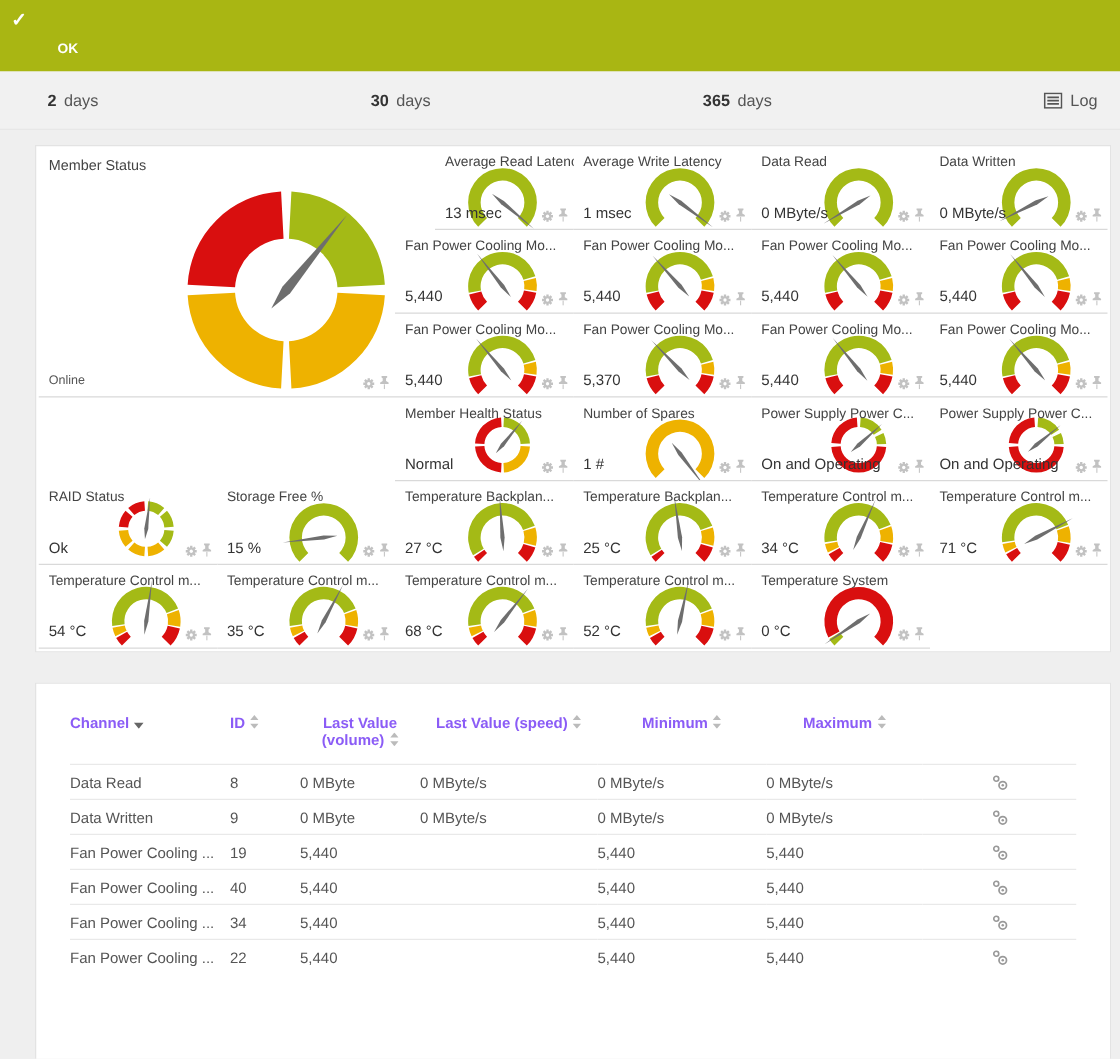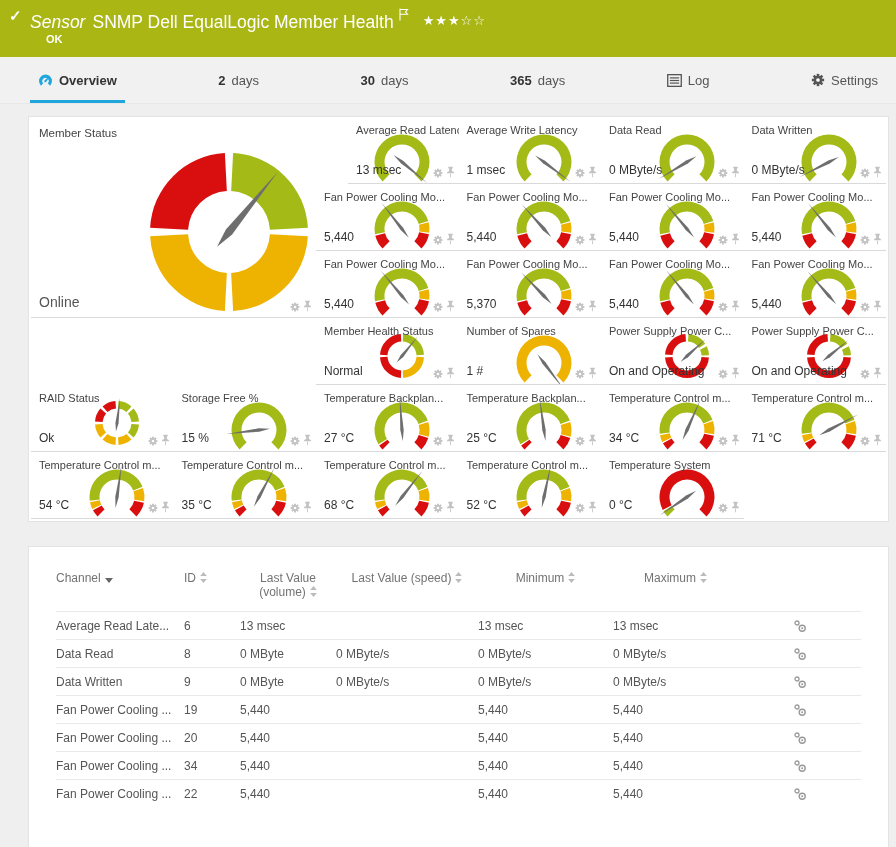--- a/index.html
+++ b/index.html
@@ -23,58 +23,44 @@
   .tab svg{display:block;}
   
   .panel{background:#fff;border:1px solid #e3e3e3;width:861px;margin-left:28px;box-sizing:border-box;}
   .gpanel{margin-top:12px;padding:2px;}
   .ggrid{display:grid;grid-template-columns:repeat(6,1fr);grid-template-rows:repeat(6,65px);
          gap:2px 0;}
   .gcell{position:relative;border-bottom:1px solid #d9d9d9;overflow:hidden;}
   .gtitle{position:absolute;top:5px;left:8px;font-size:11px;color:#444;white-space:nowrap;z-index:2;}
   .gtitle.bigt{font-size:11.5px;top:8px;}
   .gvalue{position:absolute;bottom:6px;left:8px;font-size:12px;color:#333;z-index:2;}
-  .gvalue.bigv{font-size:14px;color:#555;bottom:7px;}
+  .gvalue.bigv{font-size:10px;color:#555;bottom:7px;}
   .gsvg{position:absolute;top:0;right:0;z-index:1;}
   .gcell.big .gsvg{top:1px;right:-2px;}
   .gicons{position:absolute;bottom:5px;right:4px;display:flex;gap:3px;align-items:flex-end;z-index:3;}
   .gicons .ic{display:inline-block;line-height:0;cursor:pointer;}
   
   .tpanel{margin-top:24px;height:310px;padding:18px 27px 0 27px;overflow:hidden;}
   table.tbl{width:100%;border-collapse:collapse;font-size:12px;color:#555;table-layout:fixed;}
-  .tbl th{font-weight:normal;color:#737373;vertical-align:top;padding:6px 0 12px 0;font-size:12px;margin-top:36px;}
+  .tbl th{font-weight:bold;color:#8b5cf6;vertical-align:top;padding:6px 0 12px 0;font-size:12px;margin-top:36px;}
   .tbl th .hl{display:inline;}
   .tbl th svg{margin-left:4px;vertical-align:-1px;}
   .tbl td{padding:0;height:27px;border-top:1px solid #e9e9e9;}
   .al{text-align:left;} .ar{} .ac{text-align:center;}
   .tbl td.ic-cell svg{vertical-align:middle;cursor:pointer;}
 </style>
 </head>
 <body>
 
 <header class="topbar">
   <span class="check">✓</span>
-  <div class="titleline">
-    <span class="kind">Sensor</span><span>SNMP Dell EqualLogic Member Health</span><span class="flag"><svg width="10" height="13" viewBox="0 0 10 13">
-          <path d="M1 .5v12M1 1.5h7.5l-2 2.4 2 2.4H1" stroke="#fff" stroke-width="1.1" fill="none"></path>
-        </svg></span><span class="stars">★★★☆☆</span>
-  </div>
   <div class="status">OK</div>
 </header>
 
 <nav class="tabs">
-    <a class="tab active">
-      <span>
-        <svg width="15" height="15" viewBox="0 0 16 16">
-          <path d="M3.12 13.48A6.9 6.9 0 1 1 12.88 13.48L10.40 11.00A3.4 3.4 0 1 0 5.60 11.00Z" fill="#1ea6dd"></path>
-          <path d="M13.14 2.47L7.08 7.83L6.71 10.13L8.92 9.37Z" fill="#1ea6dd"></path>
-        </svg>
-      </span>
-      <span>Overview</span>
-    </a>
     <a class="tab">
       <span class="num">2</span>
       <span>days</span>
     </a>
     <a class="tab">
       <span class="num">30</span>
       <span>days</span>
     </a>
     <a class="tab">
       <span class="num">365</span>
@@ -83,39 +69,20 @@
     <a class="tab">
       <span>
         <svg width="15" height="13" viewBox="0 0 16 14">
           <rect x="0.7" y="0.7" width="14.6" height="12.6" fill="none" stroke="#555555" stroke-width="1.4"></rect>
           <line x1="3" y1="4.2" x2="13" y2="4.2" stroke="#555555" stroke-width="1.3"></line>
           <line x1="3" y1="7" x2="13" y2="7" stroke="#555555" stroke-width="1.3"></line>
           <line x1="3" y1="9.8" x2="13" y2="9.8" stroke="#555555" stroke-width="1.3"></line>
         </svg>
       </span>
       <span>Log</span>
-    </a>
-    <a class="tab">
-      <span>
-        <svg width="14" height="14" viewBox="0 0 16 16">
-          <g stroke="#555555" stroke-width="3">
-            <line x1="11.50" y1="8.00" x2="15.00" y2="8.00"></line>
-            <line x1="10.47" y1="10.47" x2="12.95" y2="12.95"></line>
-            <line x1="8.00" y1="11.50" x2="8.00" y2="15.00"></line>
-            <line x1="5.53" y1="10.47" x2="3.05" y2="12.95"></line>
-            <line x1="4.50" y1="8.00" x2="1.00" y2="8.00"></line>
-            <line x1="5.53" y1="5.53" x2="3.05" y2="3.05"></line>
-            <line x1="8.00" y1="4.50" x2="8.00" y2="1.00"></line>
-            <line x1="10.47" y1="5.53" x2="12.95" y2="3.05"></line>
-          </g>
-          <circle cx="8" cy="8" r="4.8" fill="#555555"></circle>
-          <circle cx="8" cy="8" r="2.1" fill="#fff"></circle>
-        </svg>
-      </span>
-      <span>Settings</span>
     </a>
   </nav>
 
 <section class="panel gpanel">
   <div class="ggrid">
       <div class="gcell big" style="grid-area: 1 / 1 / span 3 / span 2;">
         <div class="gtitle bigt">Member Status</div>
         <svg class="gsvg" width="285" height="199" viewBox="0 0 285 199">
           <path d="M117.11 107.87A79 79 0 0 1 191.87 33.11L193.85 71.06A41 41 0 0 0 155.06 109.85Z" fill="#d90f0f"></path>
           <path d="M200.13 33.11A79 79 0 0 1 274.89 107.87L236.94 109.85A41 41 0 0 0 198.15 71.06Z" fill="#a4ba16"></path>
@@ -1009,33 +976,20 @@
             </svg></th>
           <th class="ar"><span class="hl">Maximum</span><svg width="7" height="11" viewBox="0 0 7 11">
               <path d="M3.5 0 L6.8 4 H.2Z" fill="#bbb"></path>
               <path d="M3.5 11 L.2 7 H6.8Z" fill="#bbb"></path>
             </svg></th>
           <th class="ac"><span class="hl"></span></th>
         </tr>
       </thead>
     <tbody>
         <tr>
-          <td class="al">Average Read Late...</td>
-          <td class="al">6</td>
-          <td class="ar">13 msec</td>
-          <td class="ar"></td>
-          <td class="ar">13 msec</td>
-          <td class="ar">13 msec</td>
-          <td class="ac ic-cell"><svg width="14" height="14" viewBox="0 0 14 14">
-              <circle cx="4" cy="4" r="2" fill="none" stroke="#999" stroke-width="1.3"></circle>
-              <circle cx="9.2" cy="9.2" r="3" fill="none" stroke="#999" stroke-width="1.4"></circle>
-              <circle cx="9.2" cy="9.2" r="1" fill="#999"></circle>
-            </svg></td>
-        </tr>
-        <tr>
           <td class="al">Data Read</td>
           <td class="al">8</td>
           <td class="ar">0 MByte</td>
           <td class="ar">0 MByte/s</td>
           <td class="ar">0 MByte/s</td>
           <td class="ar">0 MByte/s</td>
           <td class="ac ic-cell"><svg width="14" height="14" viewBox="0 0 14 14">
               <circle cx="4" cy="4" r="2" fill="none" stroke="#999" stroke-width="1.3"></circle>
               <circle cx="9.2" cy="9.2" r="3" fill="none" stroke="#999" stroke-width="1.4"></circle>
               <circle cx="9.2" cy="9.2" r="1" fill="#999"></circle>
@@ -1062,21 +1016,21 @@
           <td class="ar">5,440</td>
           <td class="ar">5,440</td>
           <td class="ac ic-cell"><svg width="14" height="14" viewBox="0 0 14 14">
               <circle cx="4" cy="4" r="2" fill="none" stroke="#999" stroke-width="1.3"></circle>
               <circle cx="9.2" cy="9.2" r="3" fill="none" stroke="#999" stroke-width="1.4"></circle>
               <circle cx="9.2" cy="9.2" r="1" fill="#999"></circle>
             </svg></td>
         </tr>
         <tr>
           <td class="al">Fan Power Cooling ...</td>
-          <td class="al">20</td>
+          <td class="al">40</td>
           <td class="ar">5,440</td>
           <td class="ar"></td>
           <td class="ar">5,440</td>
           <td class="ar">5,440</td>
           <td class="ac ic-cell"><svg width="14" height="14" viewBox="0 0 14 14">
               <circle cx="4" cy="4" r="2" fill="none" stroke="#999" stroke-width="1.3"></circle>
               <circle cx="9.2" cy="9.2" r="3" fill="none" stroke="#999" stroke-width="1.4"></circle>
               <circle cx="9.2" cy="9.2" r="1" fill="#999"></circle>
             </svg></td>
         </tr>

